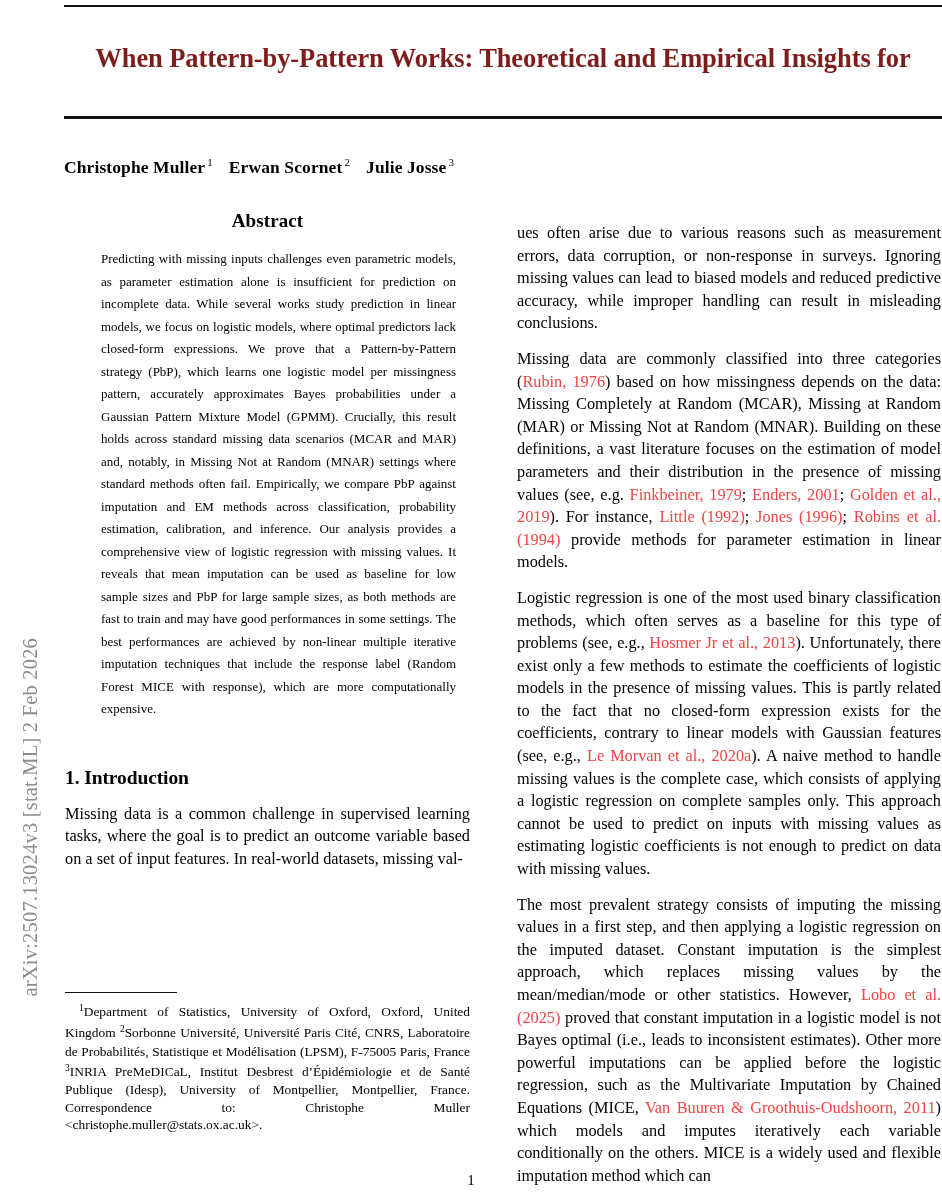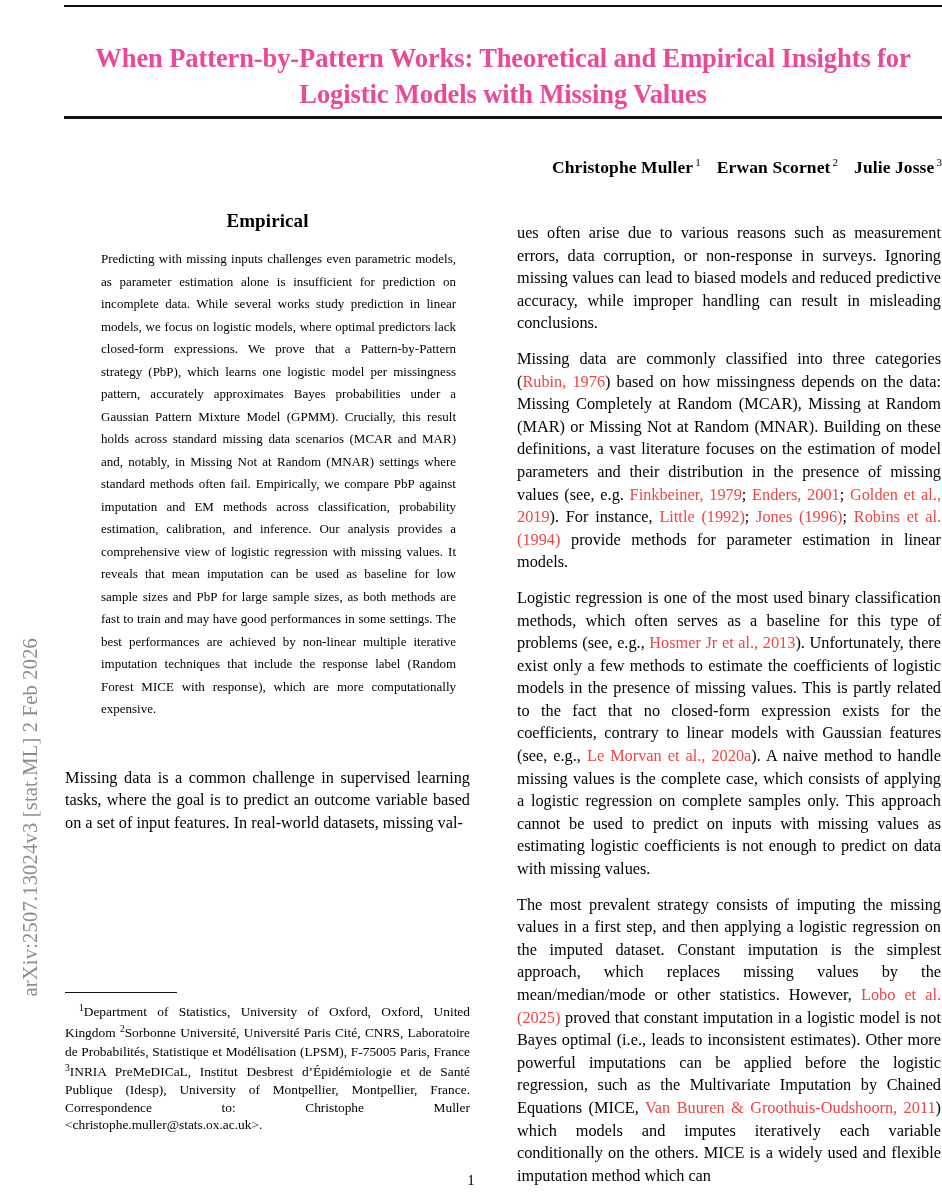--- a/index.html
+++ b/index.html
@@ -69,29 +69,29 @@
     position: absolute;
     left: 64px;
     top: 22px;
     width: 878px;
     text-align: center;
     font-family: "Liberation Serif", "DejaVu Serif", serif;
     font-weight: bold;
     font-size: 26.5px;
     line-height: 36px;
     letter-spacing: -0.1px;
-    color: #ec4899;
+    color: #7f1d1d;
   }
 
   #authors {
     position: absolute;
     left: 64px;
     top: 156px;
     width: 878px;
-    text-align: right;
+    text-align: left;
     font-size: 17.5px;
     font-weight: bold;
     letter-spacing: 0.1px;
   }
   #authors .auth { white-space: nowrap; }
   #authors .sep { display: inline-block; width: 16px; }
   sup.aff {
     font-size: 11px;
     font-weight: normal;
     vertical-align: super;
@@ -196,35 +196,35 @@
   <div class="vtext">arXiv:2507.13024v3  [stat.ML]  2 Feb 2026</div>
 </div>
 
 <div id="page">
 
   <div class="rule-top"></div>
 
   <h1 id="title">
     <span>When Pattern-by-Pattern Works: Theoretical and Empirical Insights for</span>
     <br>
-    <span>Logistic Models with Missing Values</span>
   </h1>
 
   <div class="rule-under-title"></div>
 
   <div id="authors">
     <span class="auth"><span>Christophe Muller</span><sup class="aff">1</sup></span><span class="sep"></span><span class="auth"><span>Erwan Scornet</span><sup class="aff">2</sup></span><span class="sep"></span><span class="auth"><span>Julie Josse</span><sup class="aff">3</sup></span>
   </div>
 
   <div class="col-left">
-    <div id="abstract-heading">Empirical</div>
+    <div id="abstract-heading">Abstract</div>
     <div id="abstract-body">Predicting with missing inputs challenges even parametric models, as parameter estimation alone is insufficient for prediction on incomplete data. While several works study prediction in linear models, we focus on logistic models, where optimal predictors lack closed-form expressions. We prove that a Pattern-by-Pattern strategy (PbP), which learns one logistic model per missingness pattern, accurately approximates Bayes probabilities under a Gaussian Pattern Mixture Model (GPMM). Crucially, this result holds across standard missing data scenarios (MCAR and MAR) and, notably, in Missing Not at Random (MNAR) settings where standard methods often fail. Empirically, we compare PbP against imputation and EM methods across classification, probability estimation, calibration, and inference. Our analysis provides a comprehensive view of logistic regression with missing values. It reveals that mean imputation can be used as baseline for low sample sizes and PbP for large sample sizes, as both methods are fast to train and may have good performances in some settings. The best performances are achieved by non-linear multiple iterative imputation techniques that include the response label (Random Forest MICE with response), which are more computationally expensive.</div>
 
     <div style="height:46px"></div>
 
+    <h2 id="intro-heading">1. Introduction</h2>
     <div class="body-par">Missing data is a common challenge in supervised learning tasks, where the goal is to predict an outcome variable based on a set of input features. In real-world datasets, missing val-</div>
   </div>
 
   <div class="col-right">
 
     <div class="body-par">ues often arise due to various reasons such as measurement errors, data corruption, or non-response in surveys. Ignoring missing values can lead to biased models and reduced predictive accuracy, while improper handling can result in misleading conclusions.</div>
 
     <div class="body-par"><span>Missing data are commonly classified into three categories (</span><span class="cite">Rubin, 1976</span><span>) based on how missingness depends on the data: Missing Completely at Random (MCAR), Missing at Random (MAR) or Missing Not at Random (MNAR). Building on these definitions, a vast literature focuses on the estimation of model parameters and their distribution in the presence of missing values (see, e.g. </span><span class="cite">Finkbeiner, 1979</span><span>; </span><span class="cite">Enders, 2001</span><span>; </span><span class="cite">Golden et al., 2019</span><span>).  For instance, </span><span class="cite">Little</span><span> </span><span class="cite">(1992)</span><span>; </span><span class="cite">Jones</span><span> </span><span class="cite">(1996)</span><span>; </span><span class="cite">Robins et al.</span><span> </span><span class="cite">(1994)</span><span> provide methods for parameter estimation in linear models.</span></div>
 
     <div class="body-par"><span>Logistic regression is one of the most used binary classification methods, which often serves as a baseline for this type of problems (see, e.g., </span><span class="cite">Hosmer Jr et al., 2013</span><span>).  Unfortunately, there exist only a few methods to estimate the coefficients of logistic models in the presence of missing values.  This is partly related to the fact that no closed-form expression exists for the coefficients, contrary to linear models with Gaussian features (see, e.g., </span><span class="cite">Le Morvan et al.,</span><span> </span><span class="cite">2020a</span><span>). A naive method to handle missing values is the </span><span class="ital">complete case</span><span>, which consists of applying a logistic regression on complete samples only. This approach cannot be used to predict on inputs with missing values as estimating logistic coefficients is not enough to predict on data with missing values.</span></div>

